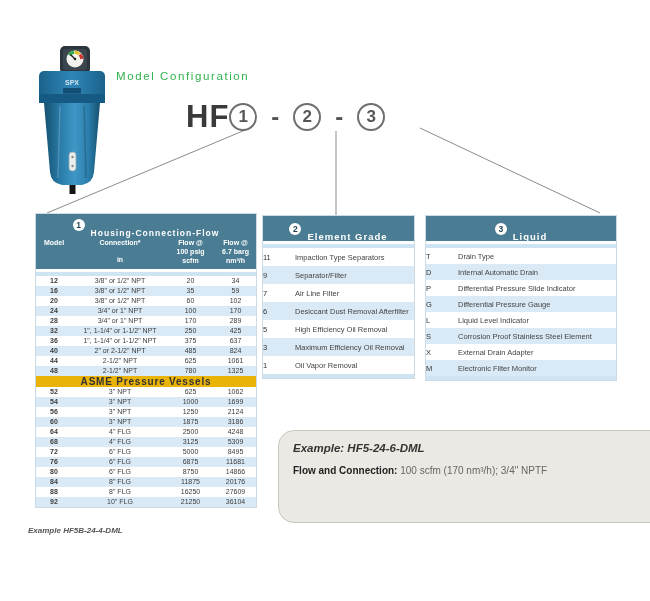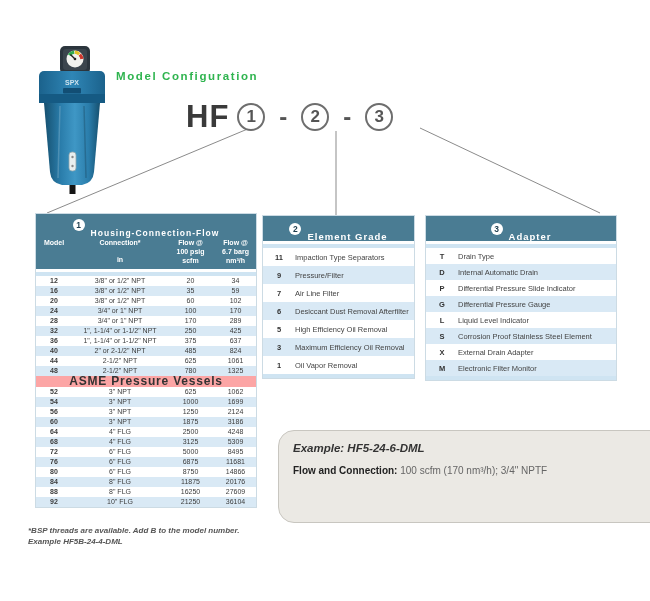--- a/index.html
+++ b/index.html
@@ -7,55 +7,55 @@
   body { font-family:"Liberation Sans", sans-serif; }
   .page { position:relative; width:650px; height:601px; background:#ffffff; overflow:hidden; }
 
   
   .lines-svg { position:absolute; left:0; top:0; width:650px; height:601px; pointer-events:none; }
 
   
   .product { position:absolute; left:36px; top:44px; width:74px; height:152px; }
 
   
-  .config-title { position:absolute; left:116px; top:70px; font-size:11.5px; font-weight:bold; letter-spacing:1.6px; color:#2fb44f; }
+  .config-title { position:absolute; left:116px; top:70px; font-size:11.5px; font-weight:normal; letter-spacing:1.6px; color:#2fb44f; }
 
   
   .model-row { position:absolute; left:186px; top:98px; height:38px; display:flex; align-items:center; }
-  .model-prefix { font-size:31px; font-weight:bold; color:#3a3a3a; letter-spacing:1px; margin-right:8px; }
+  .model-prefix { font-size:31px; font-weight:bold; color:#3a3a3a; letter-spacing:1px; }
   .num-circle { display:inline-block; width:28px; height:28px; border:2px solid #6e6e6e; border-radius:50%; text-align:center; line-height:24px; font-size:17px; font-weight:bold; color:#555; background:#fff; }
   .code-dash { font-size:24px; font-weight:bold; color:#555; margin:0 14px; }
 
   
   .tbl { position:absolute; background:#fff; border:1px solid #ccdbe4; }
   .tbl-header { background:#4a7c93; color:#fff; display:flex; align-items:center; justify-content:center; gap:6px; }
   .badge { width:12px; height:12px; border-radius:50%; background:#fff; color:#1d3d4e; font-size:8.5px; font-weight:bold; text-align:center; line-height:12px; flex:0 0 auto; }
   .tbl-title { font-weight:bold; letter-spacing:1px;margin-top:16px; }
   .sep-band { height:4px; background:#cfe4f2; margin-top:3px; }
 
   
   .t1 { left:35px; top:213px; width:222px; }
   .t1 .tbl-header { height:22px; font-size:8.5px; }
   .t1-colhead { background:#4a7c93; color:#fff; display:grid; grid-template-columns:36px 96px 45px 45px; padding:2px 0 4px 0; }
   .t1-colhead .col { display:flex; flex-direction:column; align-items:center; justify-content:flex-start; font-size:7px; font-weight:bold; line-height:9px; }
   .t1-colhead .col span { display:block; min-height:9px; }
   .t1-colhead .col .gap { min-height:8px; }
   .t1row { display:grid; grid-template-columns:36px 96px 45px 45px; height:10px; line-height:10px; font-size:7px; color:#3c3c3c; text-align:center; }
   .t1row .c-model { font-weight:bold; }
   .t1body .t1row:nth-child(even) { background:#d9e9f5; }
-  .asme-band { height:11px; line-height:11px; background:#fca5a5; color:#333; font-size:12px; font-weight:bold; letter-spacing:0.8px; text-align:center; }
+  .asme-band { height:11px; line-height:11px; background:#eab308; color:#333; font-size:10px; font-weight:bold; letter-spacing:0.8px; text-align:center; }
 
   
   .t2 { left:262px; top:215px; width:153px; }
   .t3 { left:425px; top:215px; width:192px; }
   .t2 .tbl-header, .t3 .tbl-header { height:25px; font-size:9.5px; }
   .coderow { display:grid; grid-template-columns:32px 1fr; align-items:center; font-size:7.5px; color:#444; }
   .t2 .coderow { height:18px; }
   .t3 .coderow { height:16px; }
-  .coderow .c-code { font-weight:bold; text-align:center; color:#333; }
+  .coderow .c-code { font-weight:normal; color:#333; }
   .codebody .coderow:nth-child(even) { background:#d9e9f5; }
   .bottom-band { height:4px; background:#cfe4f2; }
 
   
   .example-box { position:absolute; left:278px; top:430px; width:420px; height:93px; background:#ebe9e4; border:1px solid #c8c6c0; border-radius:16px; padding:11px 12px 0 14px; }
   .example-title { font-size:11.5px; font-weight:bold; font-style:italic; color:#333; margin-bottom:9px; }
   .ex-line { font-size:10px; line-height:16px; color:#666; }
   .ex-label { font-weight:bold; color:#222; }
 
   
@@ -303,21 +303,21 @@
       <span class="tbl-title">Element Grade</span>
     </div>
     <div class="sep-band"></div>
     <div class="codebody">
         <div class="coderow">
           <div class="c-code">11</div>
           <div class="c-label">Impaction Type Separators</div>
         </div>
         <div class="coderow">
           <div class="c-code">9</div>
-          <div class="c-label">Pressure/Filter</div>
+          <div class="c-label">Separator/Filter</div>
         </div>
         <div class="coderow">
           <div class="c-code">7</div>
           <div class="c-label">Air Line Filter</div>
         </div>
         <div class="coderow">
           <div class="c-code">6</div>
           <div class="c-label">Desiccant Dust Removal Afterfilter</div>
         </div>
         <div class="coderow">
@@ -332,21 +332,21 @@
           <div class="c-code">1</div>
           <div class="c-label">Oil Vapor Removal</div>
         </div>
       </div>
     <div class="bottom-band"></div>
   </div>
 
   <div class="tbl t3">
     <div class="tbl-header">
       <span class="badge">3</span>
-      <span class="tbl-title">Adapter</span>
+      <span class="tbl-title">Liquid</span>
     </div>
     <div class="sep-band"></div>
     <div class="codebody">
         <div class="coderow">
           <div class="c-code">T</div>
           <div class="c-label">Drain Type</div>
         </div>
         <div class="coderow">
           <div class="c-code">D</div>
           <div class="c-label">Internal Automatic Drain</div>
@@ -380,17 +380,16 @@
   </div>
 
   <div class="example-box">
     <div class="example-title">Example: HF5-24-6-DML</div>
     <div id="example-lines">
         <div class="ex-line"><span class="ex-label">Flow and Connection:</span><span> 100 scfm (170 nm³/h); 3/4" NPTF</span></div>
       </div>
   </div>
 
   <div class="footnote">
-    <div>*BSP threads are available. Add B to the model number.</div>
     <div>Example HF5B-24-4-DML</div>
   </div>
 
 </div>
 
 </body></html>

